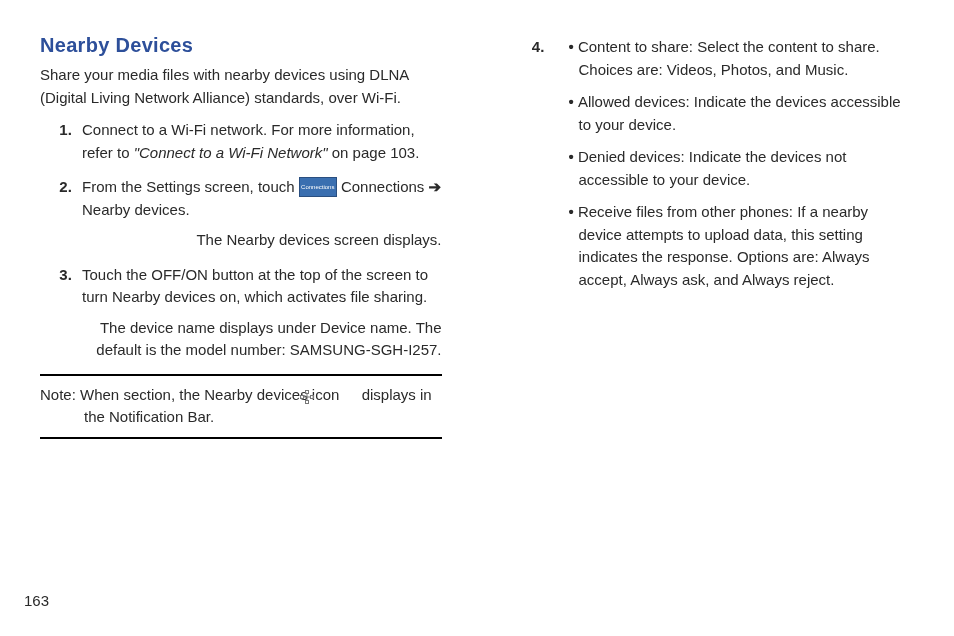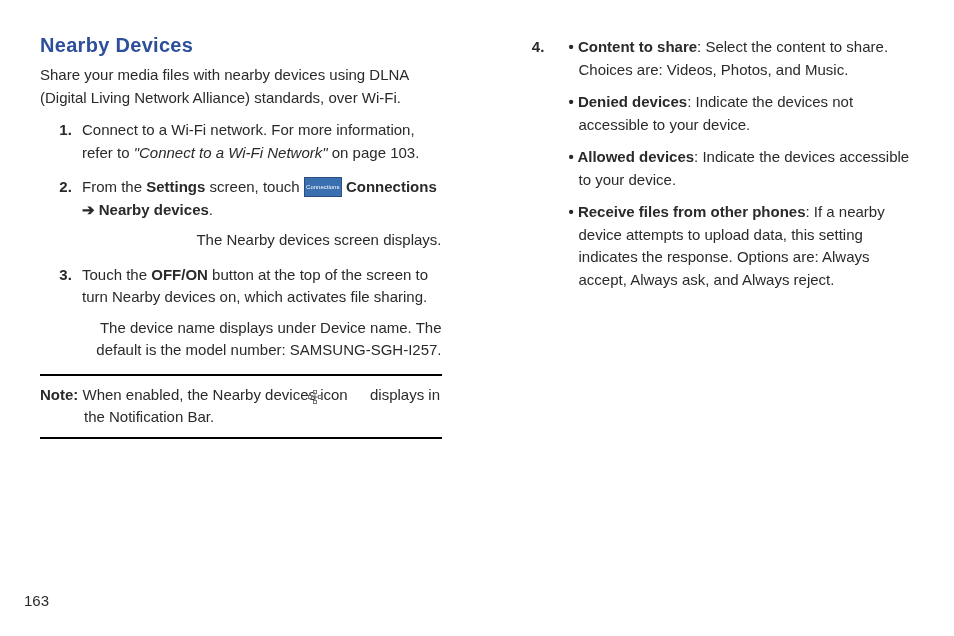--- a/index.html
+++ b/index.html
@@ -42,21 +42,21 @@
     padding-left: 6px;
   }
   ol.steps > li::marker {
     font-weight: bold;
   }
   .step-sub {
     margin-top: 8px;
     text-align: right;
   }
   .ital { font-style: italic; }
-  .bold { font-weight: bold; }
+  .bold { font-weight: normal; }
   .arrow { font-weight: bold; }
   .icon-box {
     display: inline-flex;
     align-items: center;
     justify-content: center;
     vertical-align: middle;
     width: 36px;
     height: 18px;
     background: #3a6fb0;
     border: 1px solid #2a4f80;
@@ -128,42 +128,42 @@
       </li>
 
       <li>
         <span>Touch the </span><span class="bold">OFF/ON</span><span> button at the top of the screen to turn Nearby devices on, which activates file sharing.</span>
         <div class="step-sub">The device name displays under Device name. The default is the model number: SAMSUNG-SGH-I257.</div>
       </li>
     </ol>
 
     <div class="note-block">
       <div class="note-body">
-        <span class="bold">Note:</span><span> When enabled, the Nearby devices icon </span>
+        <span class="bold">Note:</span><span> When section, the Nearby devices icon </span>
         <span class="small-icon">
           <svg viewBox="0 0 14 14" width="14" height="14">
             <rect x="5.5" y="0.5" width="3" height="3" fill="none" stroke="#777" stroke-width="1"></rect>
             <rect x="5.5" y="10.5" width="3" height="3" fill="none" stroke="#777" stroke-width="1"></rect>
             <rect x="0.5" y="5.5" width="3" height="3" fill="none" stroke="#777" stroke-width="1"></rect>
             <rect x="10.5" y="5.5" width="3" height="3" fill="none" stroke="#777" stroke-width="1"></rect>
             <line x1="7" y1="3.5" x2="7" y2="10.5" stroke="#777" stroke-width="1"></line>
             <line x1="3.5" y1="7" x2="10.5" y2="7" stroke="#777" stroke-width="1"></line>
           </svg>
         </span><span> displays in the Notification Bar.</span>
       </div>
     </div>
   </div>
 
   <div class="col">
     <ol class="steps" start="4">
       <li>
         <ul class="bullets">
           <li><span class="bold">Content to share</span><span>: Select the content to share. Choices are: Videos, Photos, and Music.</span></li>
+          <li><span class="bold">Allowed devices</span><span>: Indicate the devices accessible to your device.</span></li>
           <li><span class="bold">Denied devices</span><span>: Indicate the devices not accessible to your device.</span></li>
-          <li><span class="bold">Allowed devices</span><span>: Indicate the devices accessible to your device.</span></li>
           <li><span class="bold">Receive files from other phones</span><span>: If a nearby device attempts to upload data, this setting indicates the response. Options are: Always accept, Always ask, and Always reject.</span></li>
         </ul>
       </li>
     </ol>
   </div>
 
 </div>
 
 <div class="pagenum">163</div>
 

